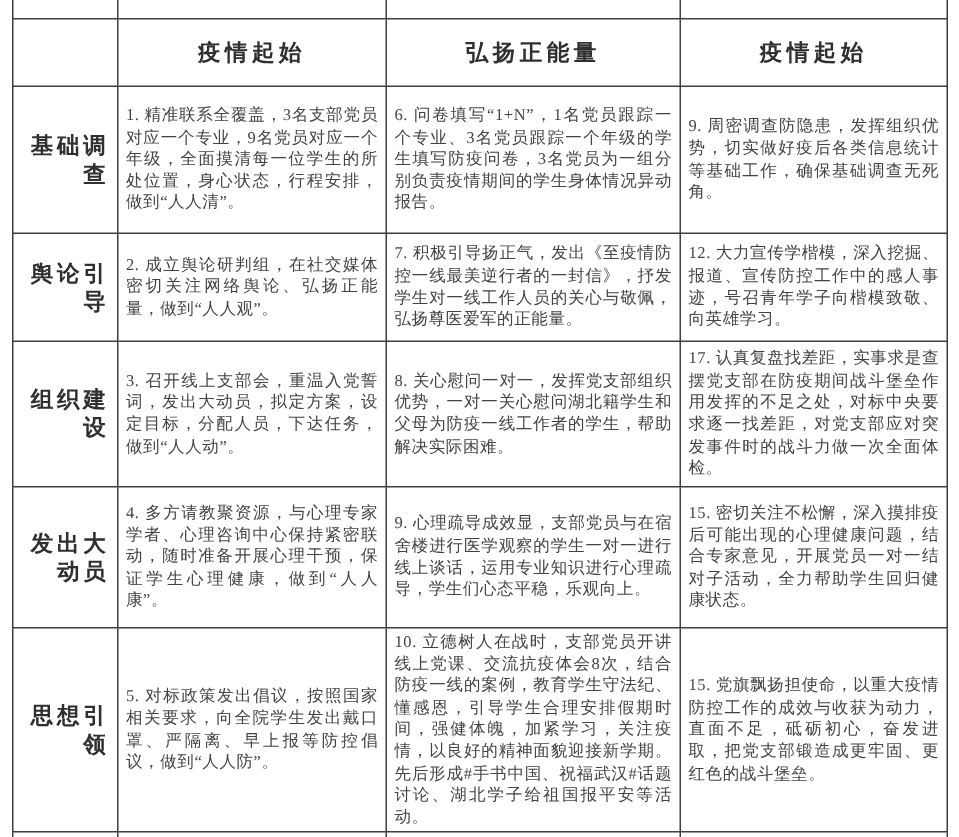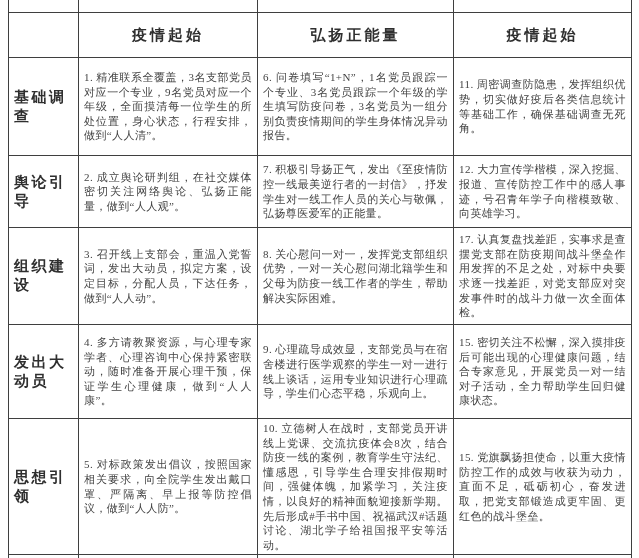--- a/index.html
+++ b/index.html
@@ -42,21 +42,21 @@
     font-size: 15px;
     font-weight: bold;
     letter-spacing: 3px;
     text-align: center;
     color: #2f2f2f;
   }
   th.row-label {
     font-size: 15px;
     font-weight: bold;
     letter-spacing: 2.5px;
-    text-align: left;
+    text-align: right;
     color: #2f2f2f;
   }
   td.body-cell {
     font-size: 11px;
     line-height: 14.6px;
     text-align: justify;
     letter-spacing: 0.4px;
     color: #434343;
   }
   tr.r0 td, tr.r0 th { height: 93px; }
@@ -89,21 +89,21 @@
       <th></th>
       <th>疫情起始</th>
       <th>弘扬正能量</th>
       <th>疫情起始</th>
     </tr>
 
     <tr class="r0">
       <th class="row-label">基础调查</th>
       <td class="body-cell">1. 精准联系全覆盖，3名支部党员对应一个专业，9名党员对应一个年级，全面摸清每一位学生的所处位置，身心状态，行程安排，做到“人人清”。</td>
       <td class="body-cell">6. 问卷填写“1+N”，1名党员跟踪一个专业、3名党员跟踪一个年级的学生填写防疫问卷，3名党员为一组分别负责疫情期间的学生身体情况异动报告。</td>
-      <td class="body-cell">11. 周密调查防隐患，发挥组织优势，切实做好疫后各类信息统计等基础工作，确保基础调查无死角。</td>
+      <td class="body-cell">9. 周密调查防隐患，发挥组织优势，切实做好疫后各类信息统计等基础工作，确保基础调查无死角。</td>
     </tr>
 
     <tr class="r1">
       <th class="row-label">舆论引导</th>
       <td class="body-cell">2. 成立舆论研判组，在社交媒体密切关注网络舆论、弘扬正能量，做到“人人观”。</td>
       <td class="body-cell">7. 积极引导扬正气，发出《至疫情防控一线最美逆行者的一封信》，抒发学生对一线工作人员的关心与敬佩，弘扬尊医爱军的正能量。</td>
       <td class="body-cell">12. 大力宣传学楷模，深入挖掘、报道、宣传防控工作中的感人事迹，号召青年学子向楷模致敬、向英雄学习。</td>
     </tr>
 
     <tr class="r2">

